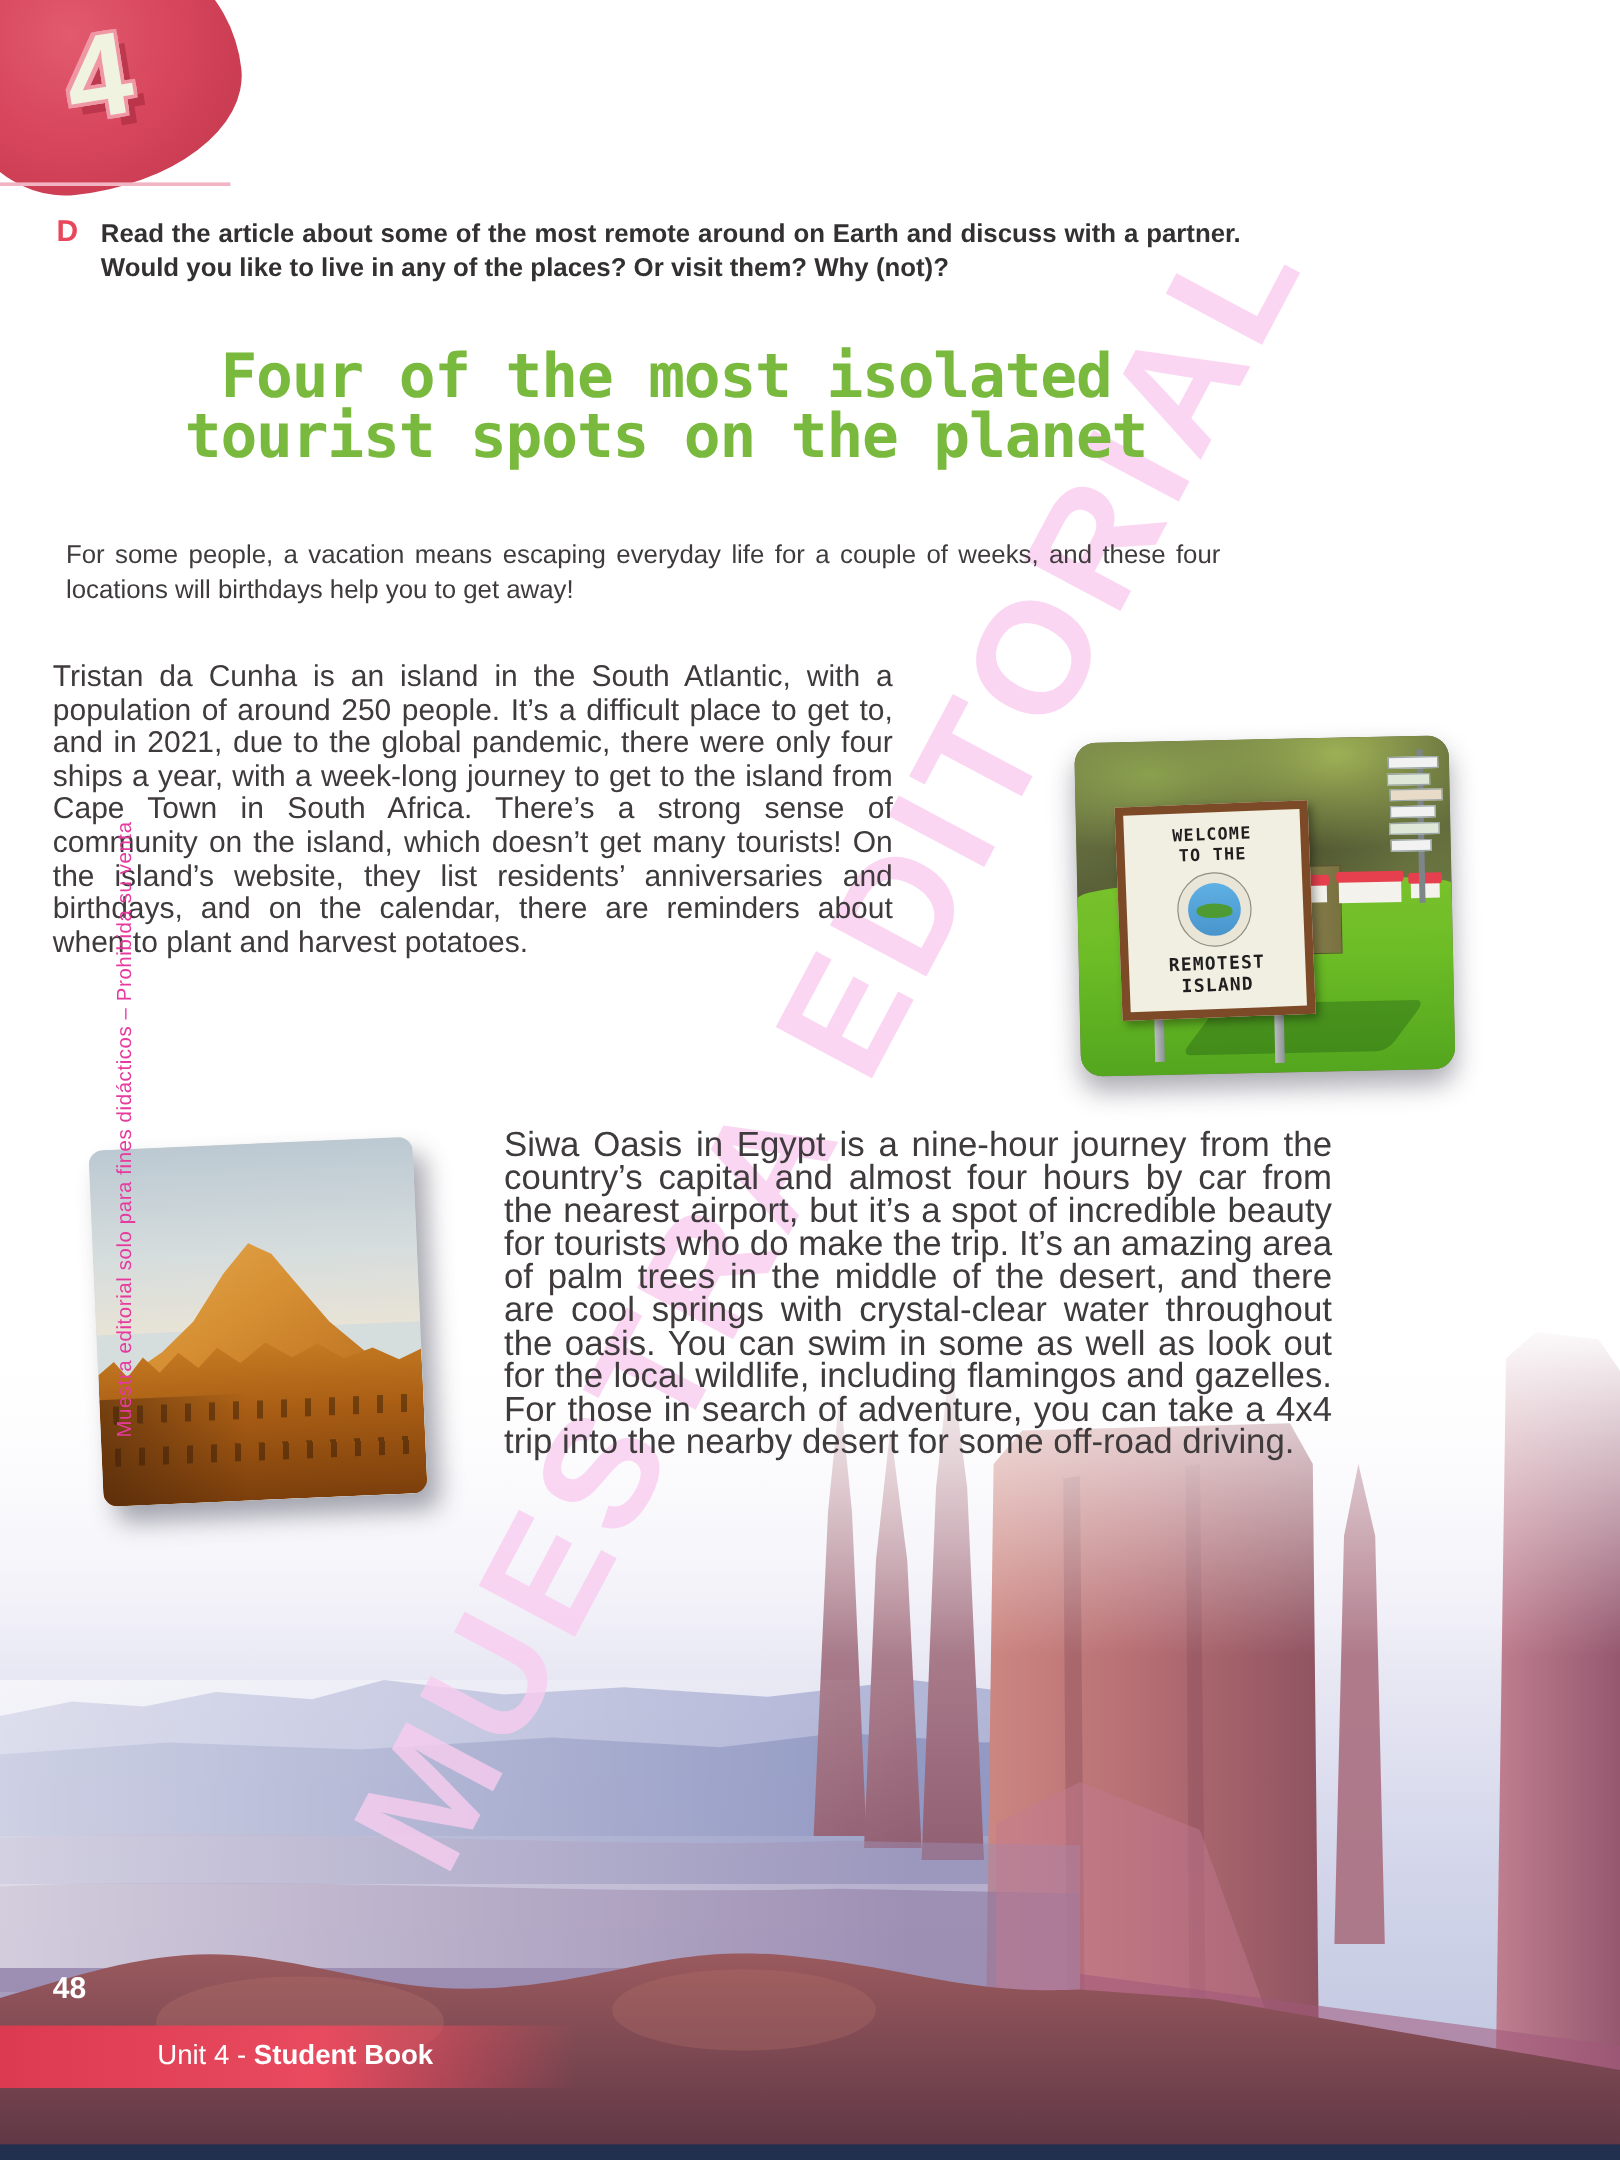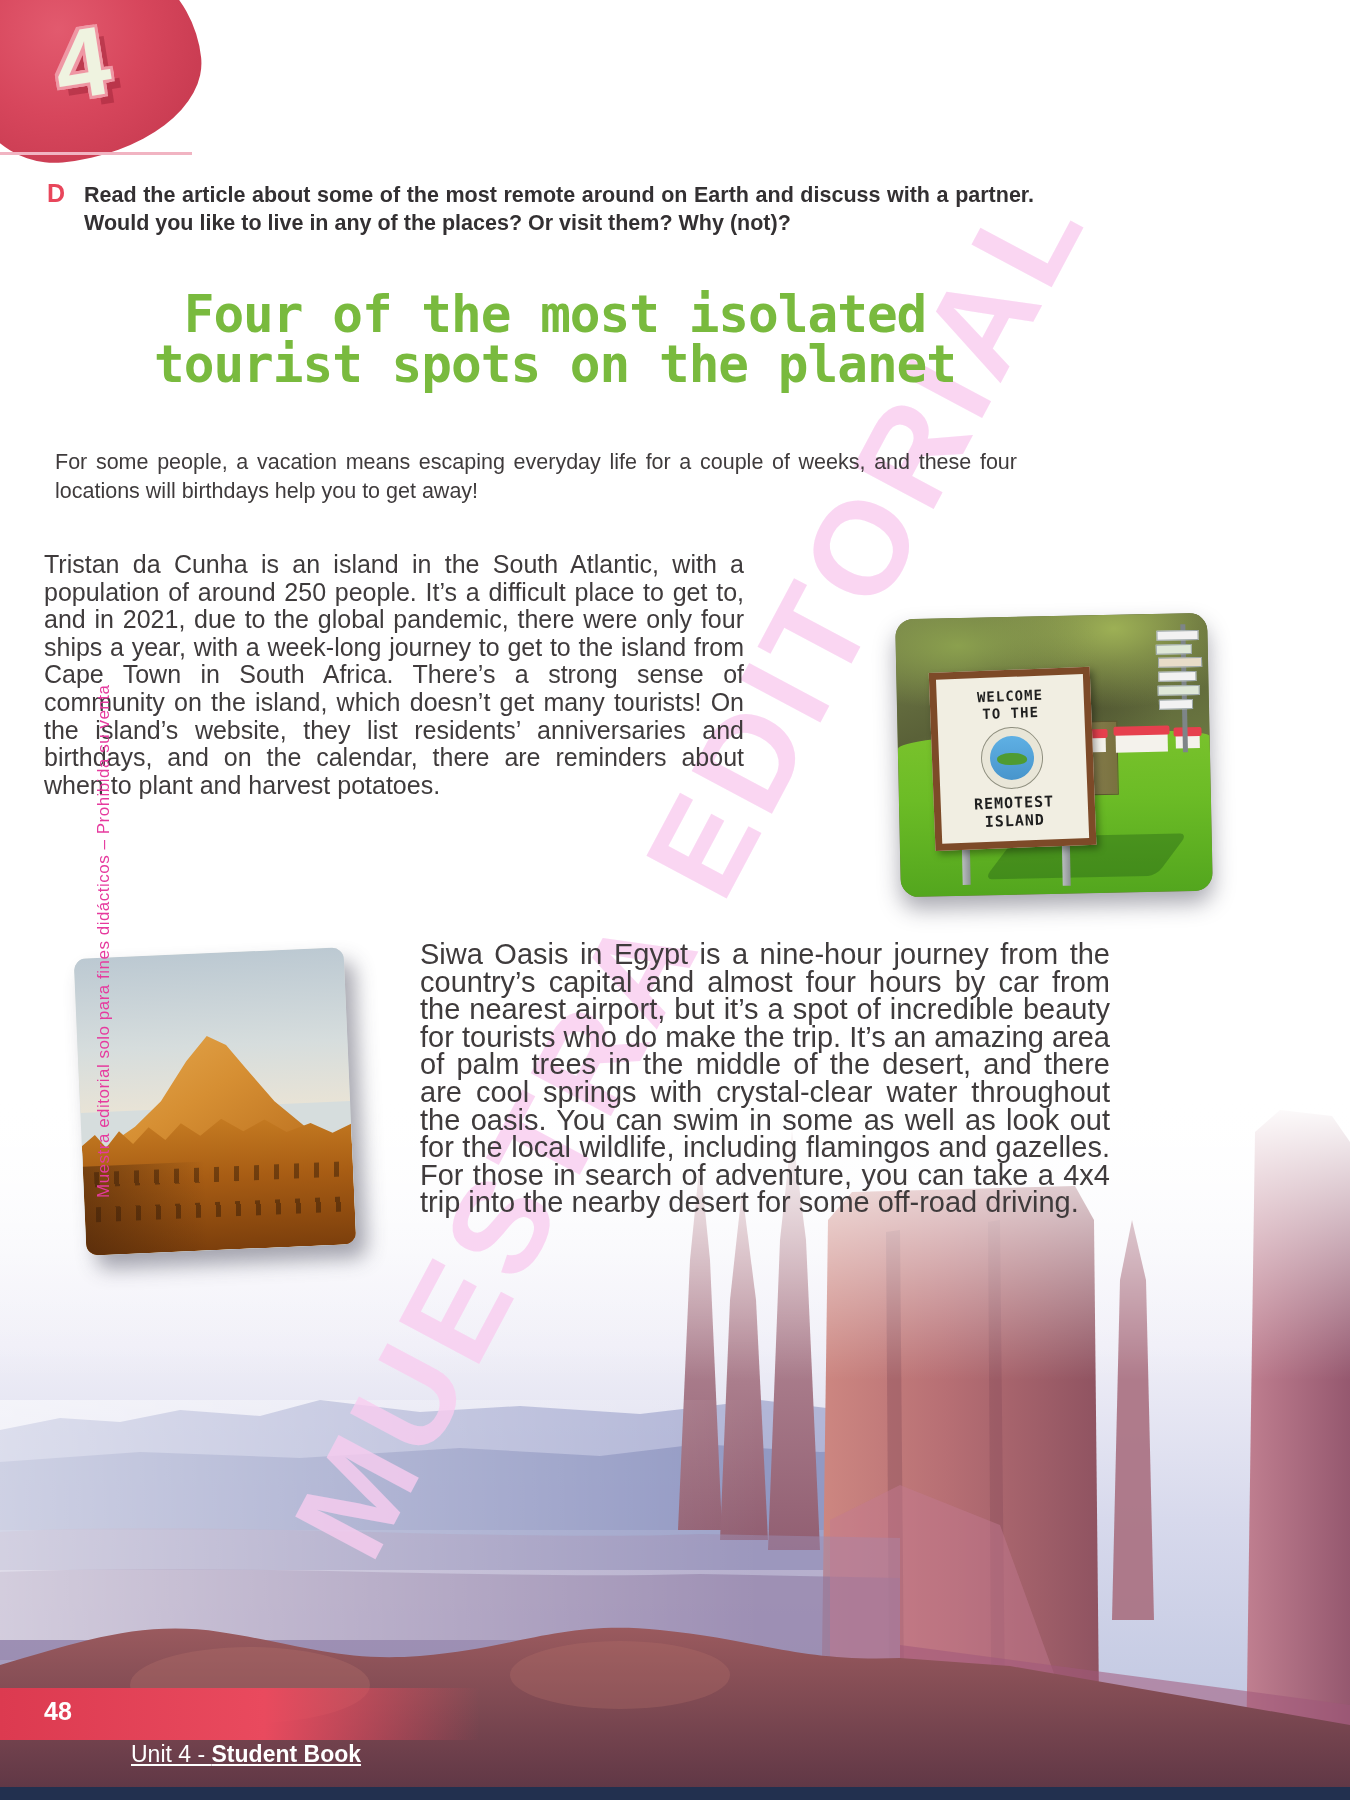--- a/index.html
+++ b/index.html
@@ -99,22 +99,22 @@
   .sw-w1{top:72%;} .sw-w2{top:84%;}
   .sw-shade{position:absolute;left:0;bottom:0;width:45%;height:30%;
         background:linear-gradient(90deg, rgba(60,30,10,.5), rgba(60,30,10,0));}
 
   
   .desert{position:absolute;left:0;top:1100px;width:1350px;height:700px;z-index:1;}
 
   
   .footer-band{position:absolute;left:0;top:1688px;width:480px;height:52px;z-index:6;
         background:linear-gradient(90deg, #dc3a50 0%, #e94a5e 55%, rgba(233,74,94,0) 100%);}
-  .footer-page{position:absolute;left:44px;top:1697px;z-index:7;font-size:25px;font-weight:bold;color:#fff;}
-  .footer-unit{position:absolute;left:131px;top:1741px;z-index:7;font-size:23px;color:#fff;text-decoration:underline;}
+  .footer-page{position:absolute;left:44px;top:1643px;z-index:7;font-size:25px;font-weight:bold;color:#fff;}
+  .footer-unit{position:absolute;left:131px;top:1699px;z-index:7;font-size:23px;color:#fff;}
   .footer-unit .bold{font-weight:bold;}
   .bottom-strip{position:absolute;left:0;bottom:0;width:100%;height:13px;background:#22304f;z-index:6;}
 </style>
 </head>
 <body>
 
 <div class="page">
 
   <div class="desert">
     <svg width="1350" height="700" viewBox="0 0 1350 700" xmlns="http://www.w3.org/2000/svg">

